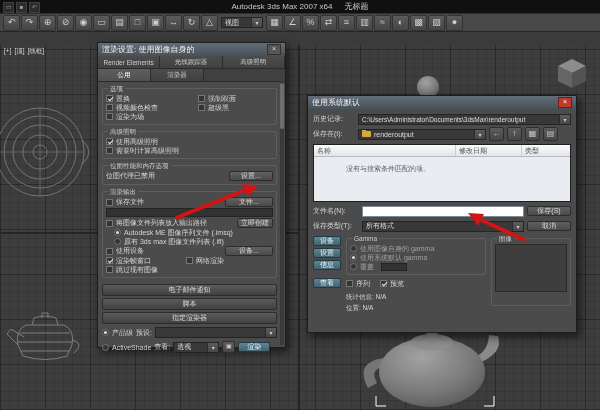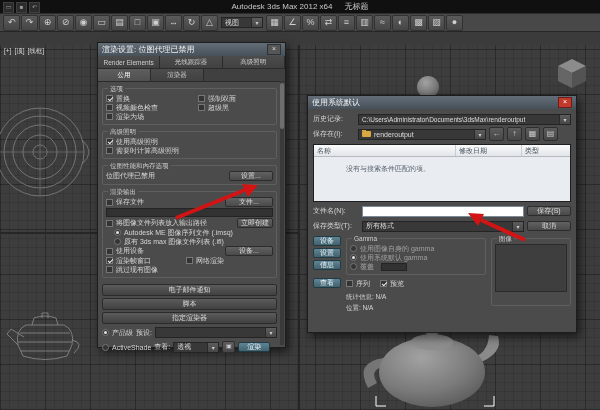--- a/index.html
+++ b/index.html
@@ -84,21 +84,21 @@
 </style>
 </head>
 <body>
 
 <div id="titlebar" class="abs">
   <span class="qat">
     <span class="qicon">▭</span>
     <span class="qicon">■</span>
     <span class="qicon">↶</span>
   </span>
-  <span>Autodesk 3ds Max  2012 x64</span>
+  <span>Autodesk 3ds Max  2007 x64</span>
   <span>无标题</span>
 </div>
 
 <div id="menubar">
   <span class="menu-item">编辑(E)</span>
   <span class="menu-item">工具(T)</span>
   <span class="menu-item">组(G)</span>
   <span class="menu-item">视图(V)</span>
   <span class="menu-item">创建(C)</span>
   <span class="menu-item">修改器</span>
@@ -205,21 +205,21 @@
   <g stroke="#ffffff" stroke-width="1" fill="none">
     <path d="M 376 327 L 376 317 L 386 317"></path>
       <path d="M 484 317 L 494 317 L 494 327"></path>
     <path d="M 376 396 L 376 406 L 386 406"></path>
       <path d="M 484 406 L 494 406 L 494 396"></path>
   </g>
 </svg>
 
 <div class="dlg" style="left:97px;top:42px;width:187px;height:304px;z-index:10">
   <div class="dlg-tb">
-    <span>渲染设置: 位图代理已禁用</span>
+    <span>渲染设置: 使用图像自身的</span>
     <span class="dlg-close">×</span>
   </div>
   <div class="tabs">
     <span class="tab">Render Elements</span>
     <span class="tab">光线跟踪器</span>
     <span class="tab">高级照明</span>
   </div>
   <div class="tabs">
     <span class="tab active" style="flex:0 0 52px">公用</span>
     <span class="tab" style="flex:0 0 52px">渲染器</span>

